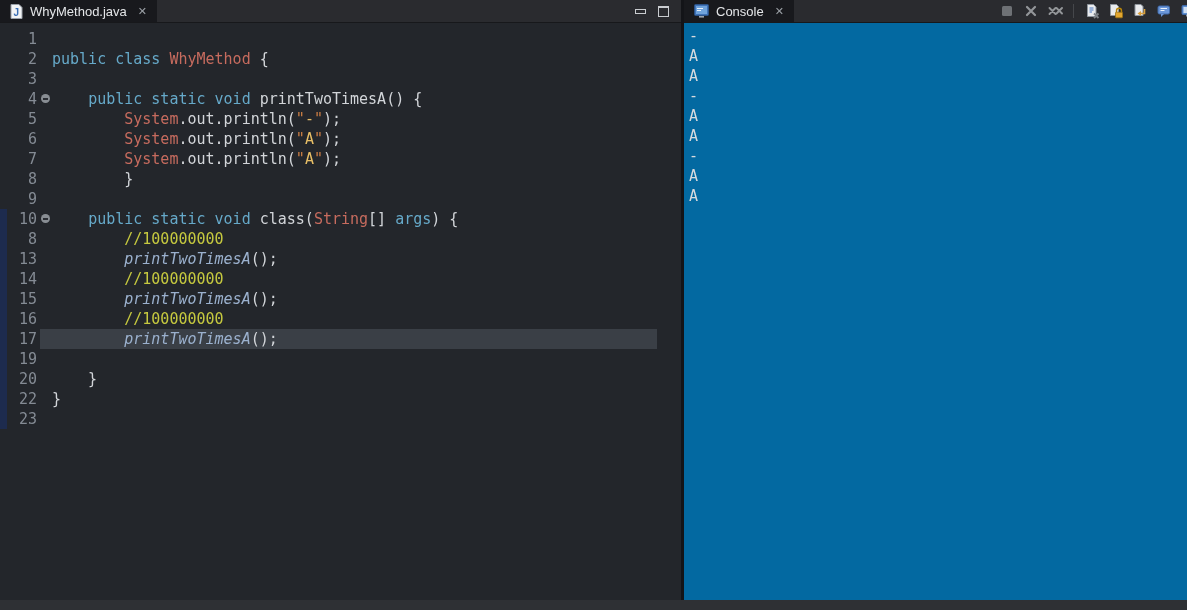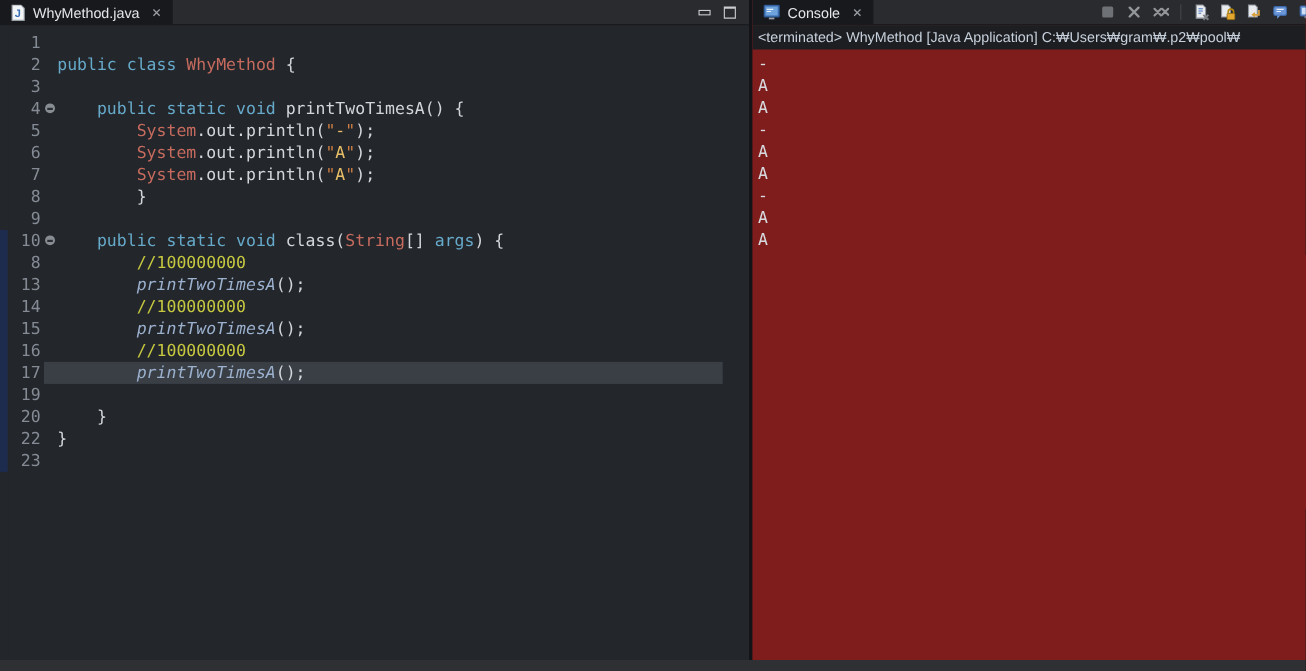--- a/index.html
+++ b/index.html
@@ -5,21 +5,21 @@
   :root{
     --keyword:#66A9C9; --type:#C66B5E; --plain:#D2D5D9; --string:#E7BE66;
     --string-quote:#C97C43; --comment:#C6C93F; --method-call:#9BB1CE;
     --current-line:#3A3F46; --range-indicator:#1D2B4E;
   }
   *{margin:0;padding:0;box-sizing:border-box;}
   html,body{width:1187px;height:610px;background:#131418;overflow:hidden;
     font-family:"Liberation Sans",sans-serif;}
   .pane{position:absolute;top:0;height:600px;overflow:hidden;}
   .pane.left{left:0;width:681px;background:#23262B;}
-  .pane.right{left:684px;width:503px;background:#7f1d1d;}
+  .pane.right{left:684px;width:503px;background:#0369a1;}
   .divider{position:absolute;left:681px;top:0;width:3px;height:600px;background:#131418;}
   .bottom-strip{position:absolute;left:0;top:600px;width:1187px;height:10px;background:#2E3034;}
 
   
   .tabbar{height:23px;background:#2A2B2F;border-bottom:1px solid #17181B;
     display:flex;align-items:stretch;}
   .tab{display:flex;align-items:center;gap:7px;padding:0 10px;background:#18191D;
     color:#E4E6E8;font-size:13px;white-space:nowrap;}
   .tab .close{color:#9BA0A6;font-size:11px;margin-left:4px;cursor:pointer;}
   .tb-spacer{flex:1;}
@@ -176,21 +176,20 @@
         </span>
         <span class="tbi">
           <svg width="16" height="16" viewBox="0 0 16 16">
             <rect x="2" y="2.5" width="12" height="9" rx="1" fill="#5E8FD0" stroke="#3E69A9"></rect>
             <rect x="3.5" y="4" width="9" height="6" fill="#CFDFF3"></rect>
             <rect x="6" y="11.5" width="4" height="2" fill="#9AA2AC"></rect>
           </svg>
         </span>
       </div>
   </div>
-  <div class="console-header">&lt;terminated&gt; WhyMethod [Java Application] C:₩Users₩gram₩.p2₩pool₩</div>
   <div class="console-out">
       <div class="cline">-</div>
       <div class="cline">A</div>
       <div class="cline">A</div>
       <div class="cline">-</div>
       <div class="cline">A</div>
       <div class="cline">A</div>
       <div class="cline">-</div>
       <div class="cline">A</div>
       <div class="cline">A</div>

